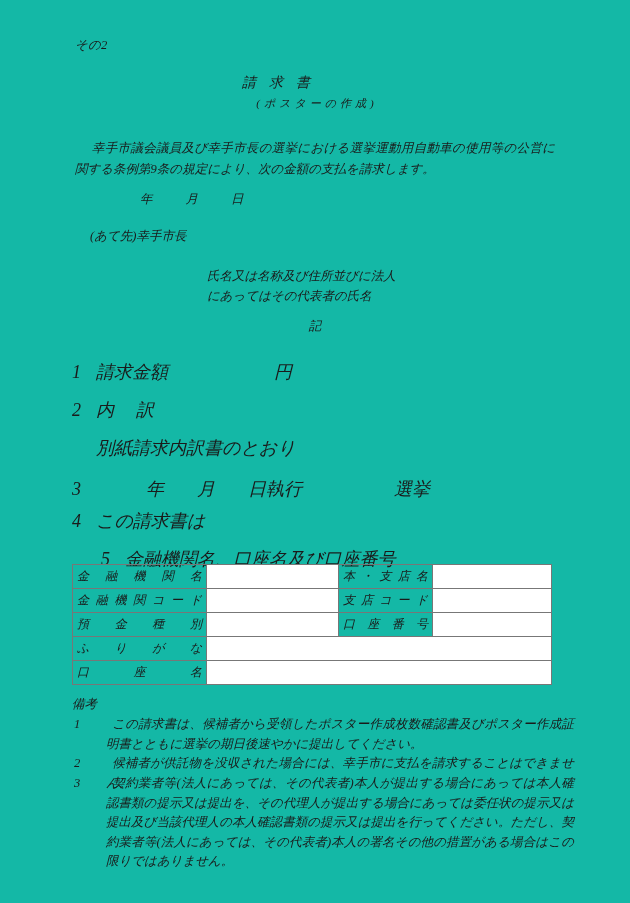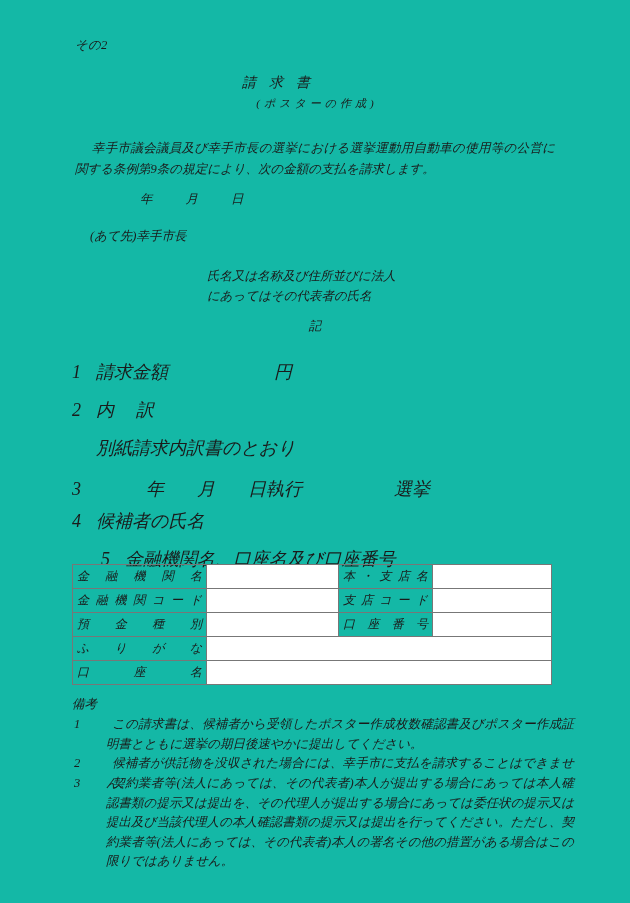--- a/index.html
+++ b/index.html
@@ -195,21 +195,21 @@
     <span class="num">2</span><span>内</span><span class="sp-uchi"></span><span>訳</span>
   </div>
 
   <div class="abs item-2b">別紙請求内訳書のとおり</div>
 
   <div class="abs item item-3">
     <span class="num">3</span><span class="sp-a"></span><span>年</span><span class="sp-b"></span><span>月</span><span class="sp-c"></span><span>日執行</span><span class="sp-d"></span><span>選挙</span>
   </div>
 
   <div class="abs item item-4">
-    <span class="num">4</span><span>候補者の氏名</span>
+    <span class="num">4</span><span>この請求書は</span>
   </div>
 
   <div class="abs item item-5">
     <span class="num">5</span><span>金融機関名、口座名及び口座番号</span>
   </div>
 
   <table class="abs" id="bank-table">
     <colgroup>
       <col class="col-a">
         <col class="col-b">

